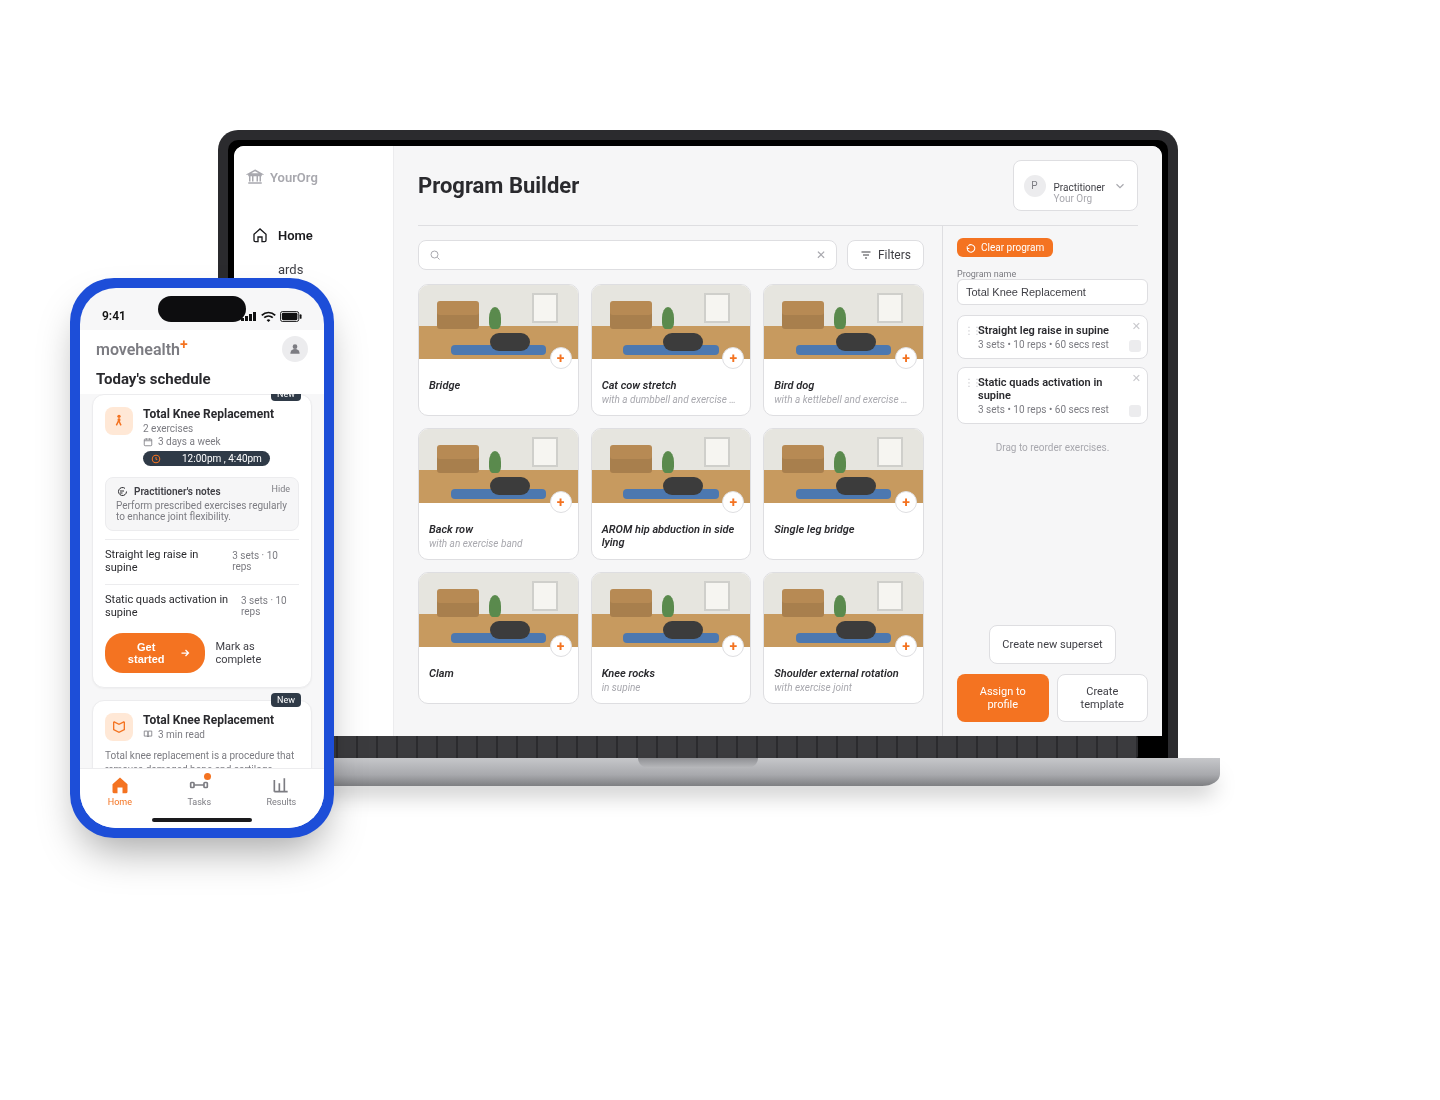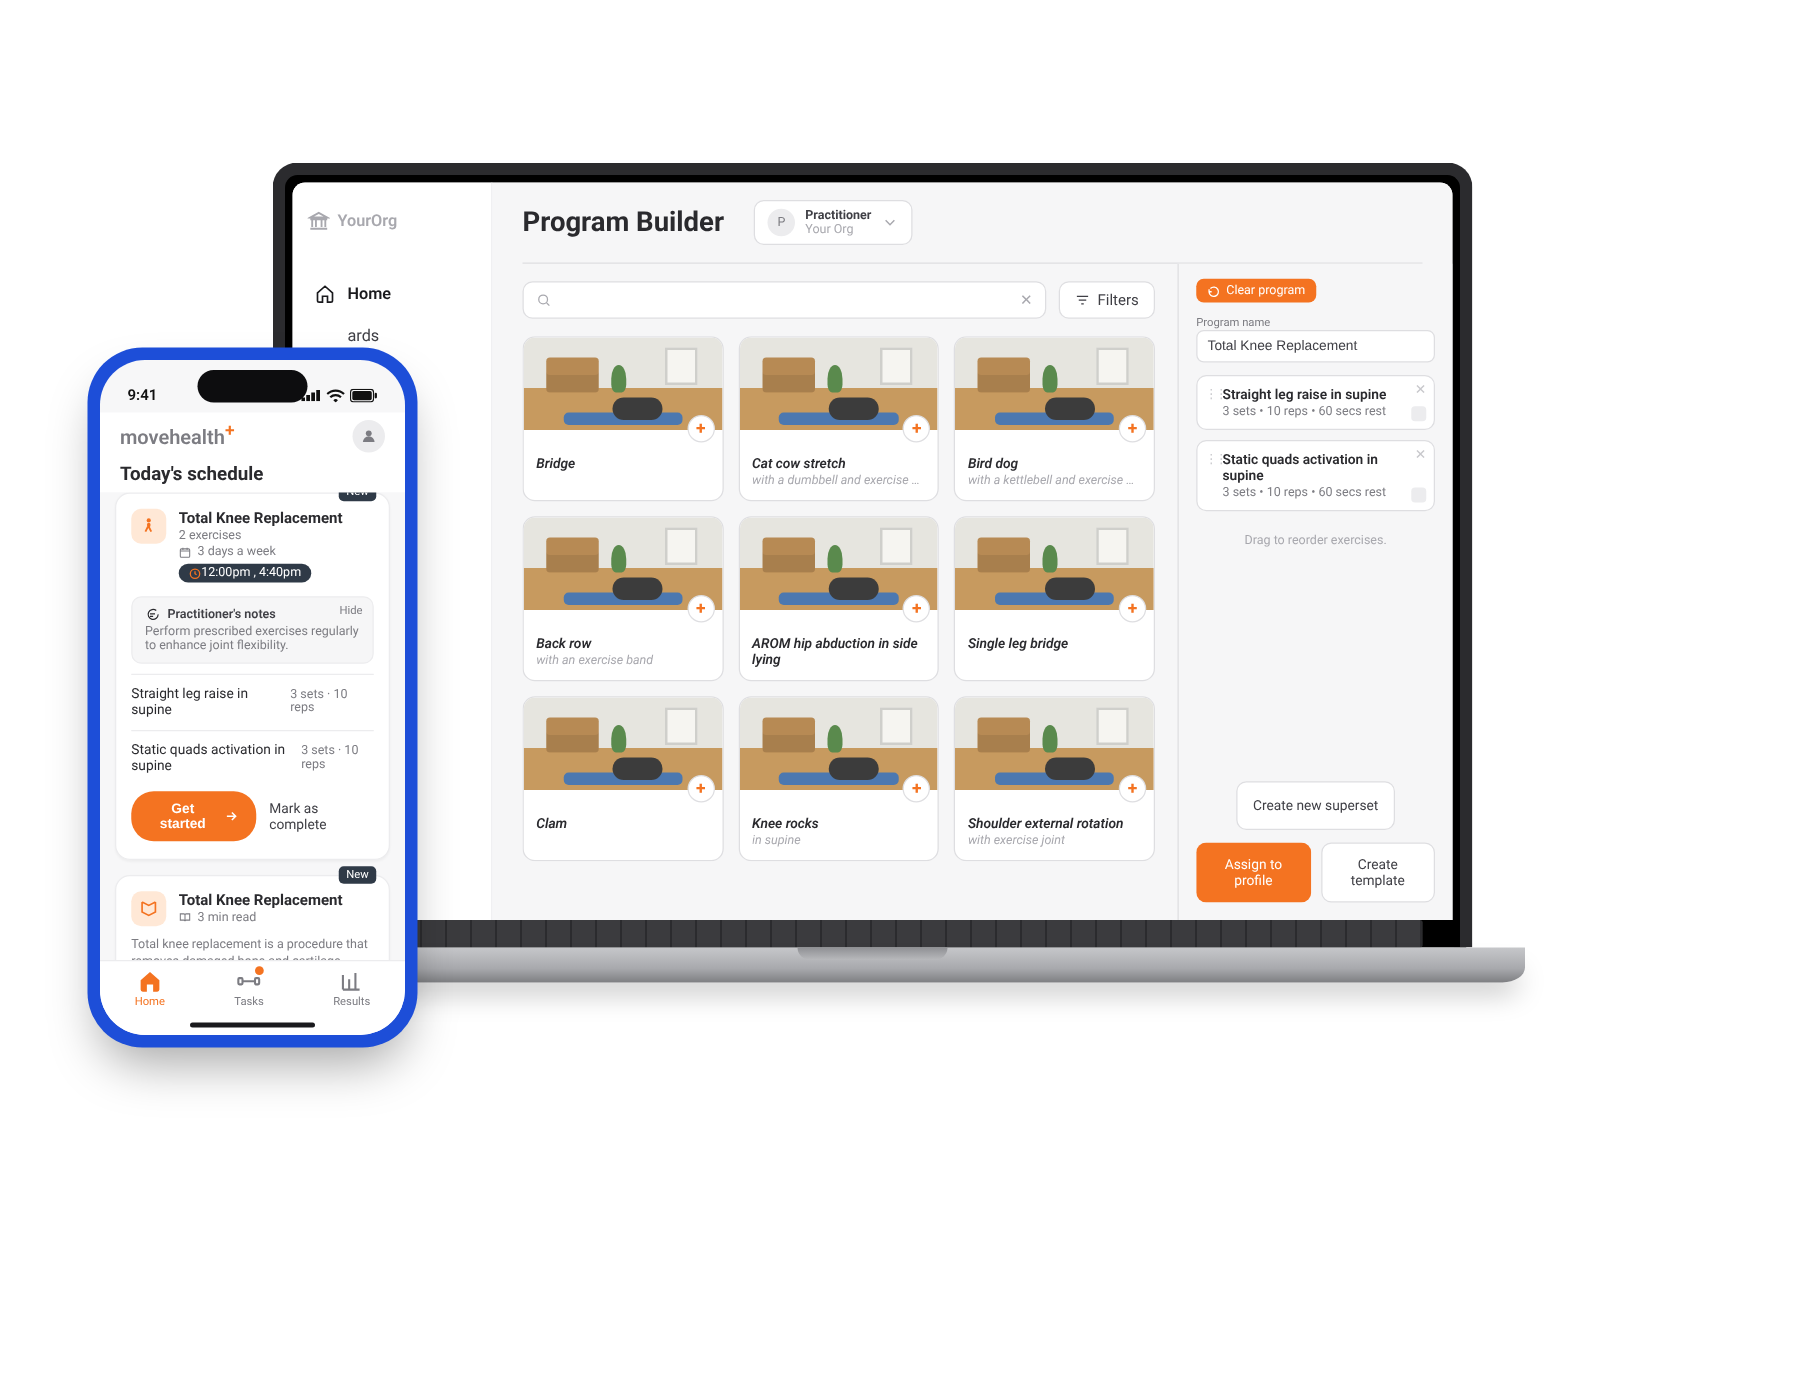--- a/index.html
+++ b/index.html
@@ -89,31 +89,31 @@
   .d-nav-item{display:flex;align-items:center;gap:10px;padding:9px 6px;border-radius:8px;color:var(--gray-700);cursor:pointer;}
   .d-nav-item .ic{width:16px;height:16px;}
   .d-nav-item.active{color:var(--gray-900);font-weight:600;}
   .d-main{
     flex:1;
     display:flex;flex-direction:column;
     background:var(--gray-50);
     min-width:0;
   }
   .d-header{
-    display:flex;align-items:center;
+    display:flex;align-items:center;justify-content:space-between;
     padding:14px 24px;
     gap:24px;
   }
   .d-title{font-size:22px;font-weight:700;color:var(--gray-800);}
   .account-menu{
     display:flex;align-items:center;gap:8px;border:1px solid var(--gray-200);border-radius:8px;padding:6px 10px;background:#fff;cursor:pointer;
   }
   .avatar{width:22px;height:22px;border-radius:50%;background:var(--gray-100);display:flex;align-items:center;justify-content:center;font-size:10px;color:var(--gray-500);}
   .acc-text{line-height:1.1;font-size:10px;color:var(--gray-700);}
-  .acc-text .l1{font-weight:700;}
+  .acc-text .l1{font-weight:400;margin-top:15px;}
   .acc-text .l2{color:var(--gray-400);}
   .chev{width:14px;height:14px;color:var(--gray-400);}
   .d-rule{height:1px;background:var(--gray-200);margin:0 24px;}
 
   .d-body{display:flex;flex:1;min-height:0;}
   .d-center{
     flex:1;padding:14px 18px 0 24px;min-width:0;overflow:hidden;
     display:flex;flex-direction:column;
   }
   .toolbar{display:flex;gap:10px;margin-bottom:14px;}
@@ -228,21 +228,21 @@
   .card{
     background:#fff;border:1px solid var(--gray-100);border-radius:12px;padding:12px 12px 14px;
     margin-bottom:12px;position:relative;font-size:12px;
     box-shadow:0 1px 2px rgba(0,0,0,.04);
   }
   .badge-new{position:absolute;right:10px;top:-8px;background:#2f3a47;color:#fff;border-radius:4px;font-size:9px;padding:2px 6px;}
   .card-row{display:flex;gap:10px;}
   .card-icon{width:28px;height:28px;border-radius:8px;background:#ffe8d6;display:flex;align-items:center;justify-content:center;color:var(--orange);flex-shrink:0;}
   .card-title{font-weight:700;font-size:12px;}
   .meta-line{display:flex;align-items:center;gap:5px;color:var(--gray-500);font-size:10px;margin-top:2px;}
-  .time-chip{display:inline-flex;align-items:center;gap:0;background:#2f3a47;color:#fff;border-radius:10px;padding:2px 8px;font-size:10px;margin-top:4px;}
+  .time-chip{display:inline-flex;align-items:center;gap:21px;background:#2f3a47;color:#fff;border-radius:10px;padding:2px 8px;font-size:10px;margin-top:4px;}
   .time-chip .ic{color:var(--orange);width:10px;height:10px;}
   .note-box{
     margin-top:10px;background:var(--gray-50);border:1px solid var(--gray-100);border-radius:8px;padding:8px 10px;font-size:10px;position:relative;
   }
   .note-title{font-weight:600;color:var(--gray-700);}
   .note-body{color:var(--gray-500);margin-top:2px;}
   .hide-btn{position:absolute;right:8px;top:6px;font-size:9px;color:var(--gray-500);cursor:pointer;}
   .ex-line{display:flex;justify-content:space-between;align-items:center;border-top:1px solid var(--gray-100);padding:8px 0 2px;margin-top:8px;}
   .ex-line:first-of-type{margin-top:10px;}
   .ex-line .en{font-size:11px;color:var(--gray-800);}

